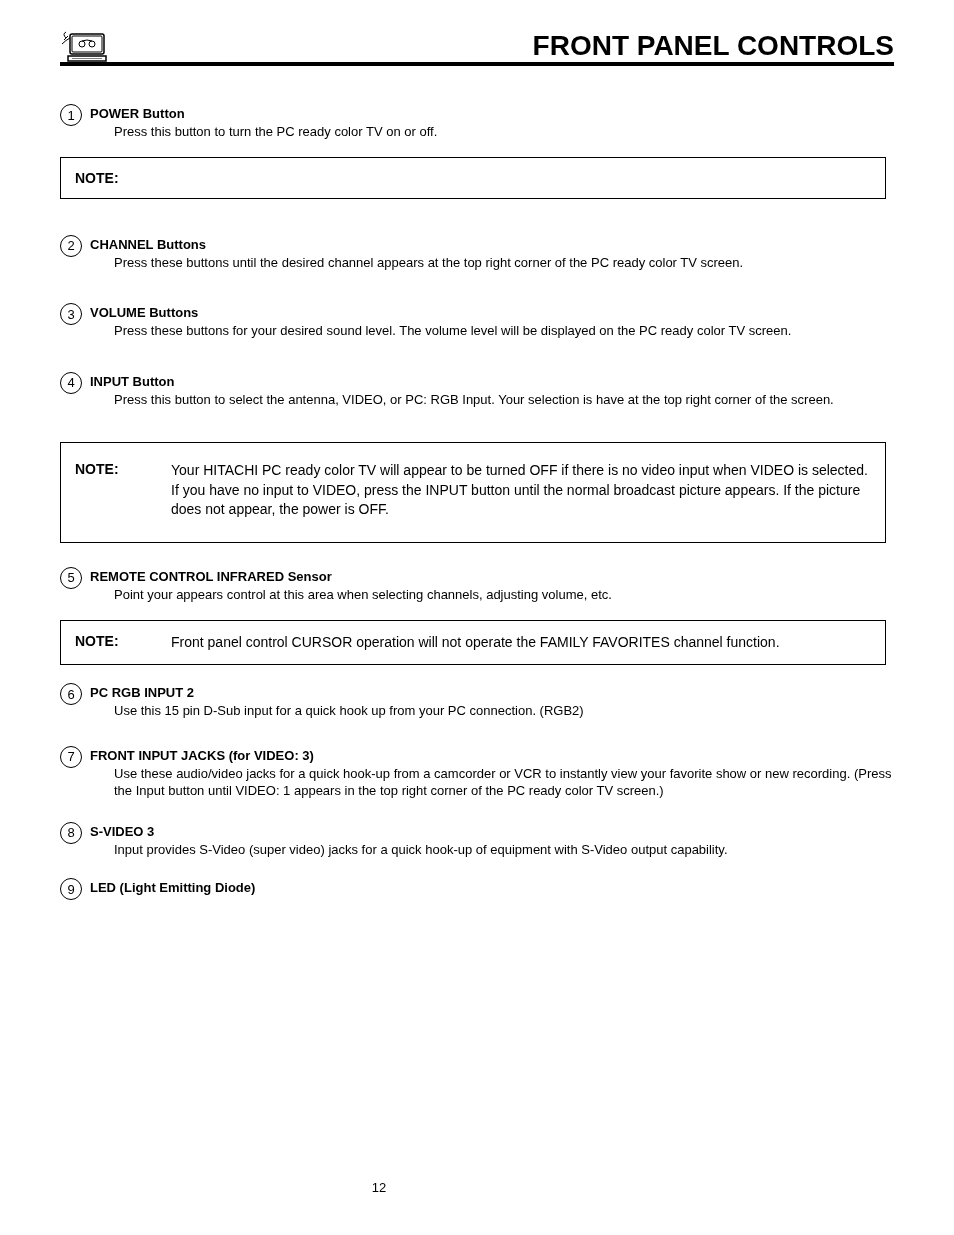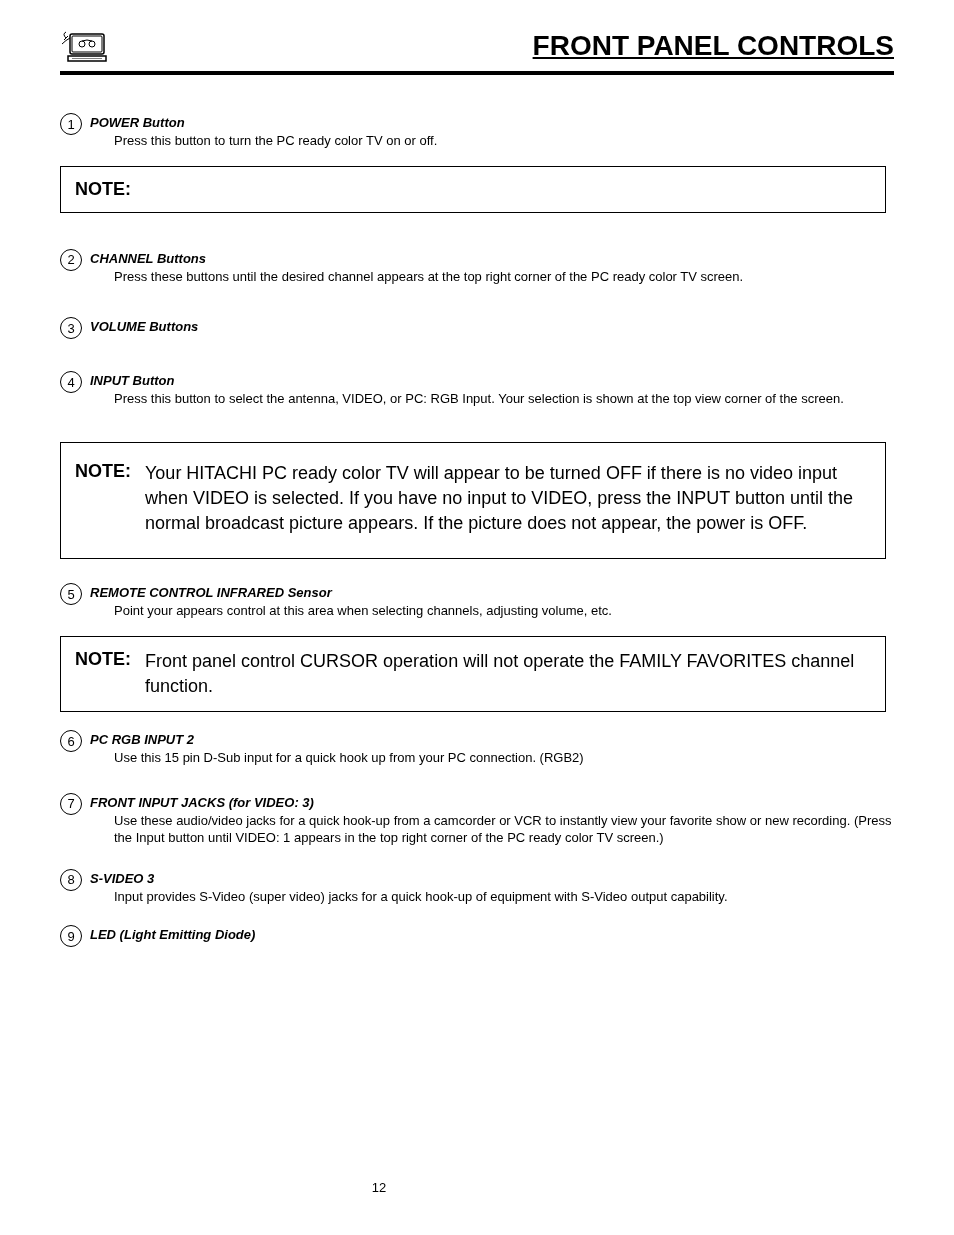--- a/index.html
+++ b/index.html
@@ -11,23 +11,22 @@
     background: #fff;
     width: 954px;
     height: 1235px;
     font-size: 13px;
   }
   .header {
     display: flex;
     justify-content: space-between;
     align-items: flex-end;
     border-bottom: 4px solid #000;
-    padding-bottom: 9px;
+    padding-bottom: 0;
     margin-bottom: 40px;
-    text-decoration: underline;
   }
   .icon-box {
     width: 48px;
     height: 32px;
   }
   .page-title {
     font-size: 28px;
     font-weight: bold;
     letter-spacing: 0px;
   }
@@ -47,33 +46,33 @@
     font-size: 13px;
     margin-right: 8px;
     margin-top: -2px;
     font-family: Arial, Helvetica, sans-serif;
   }
   .item-body { flex: 1; }
   .item-title {
     font-weight: bold;
     font-size: 13px;
     margin-bottom: 2px;
-    font-style: italic;
   }
   .item-desc {
     font-size: 13px;
     line-height: 1.35;
     margin-left: 24px;
   }
   .note-box {
     border: 1.5px solid #000;
     padding: 12px 14px;
     margin: 0 8px 38px 0;
     display: flex;
-    font-size: 18px;
+    font-size: 14px;
+    gap: 26px;
   }
   .note-box.big {
     padding: 18px 14px 22px 14px;
     margin-top: 30px;
     margin-bottom: 26px;
   }
   .note-label {
     font-weight: bold;
     flex: 0 0 70px;
   }
@@ -128,28 +127,29 @@
   <div class="item-body">
     <div class="item-title">CHANNEL Buttons</div>
     <div class="item-desc">Press these buttons until the desired channel appears at the top right corner of the PC ready color TV screen.</div>
   </div>
 </div>
 
 <div class="item">
   <div class="num">3</div>
   <div class="item-body">
     <div class="item-title">VOLUME Buttons</div>
+    <div class="item-desc">Press these buttons for your desired sound level. The volume level will be displayed on the PC ready color TV screen.</div>
   </div>
 </div>
 
 <div class="item">
   <div class="num">4</div>
   <div class="item-body">
     <div class="item-title">INPUT Button</div>
-    <div class="item-desc">Press this button to select the antenna, VIDEO, or PC: RGB Input.  Your selection is shown at the top view corner of the screen.</div>
+    <div class="item-desc">Press this button to select the antenna, VIDEO, or PC: RGB Input.  Your selection is have at the top right corner of the screen.</div>
   </div>
 </div>
 
 <div class="note-box big">
   <div class="note-label">NOTE:</div>
   <div class="note-text">Your HITACHI PC ready color TV will appear to be turned OFF if there is no video input when VIDEO is selected. If you have no input to VIDEO, press the INPUT button until the normal broadcast picture appears. If the picture does not appear, the power is OFF.</div>
 </div>
 
 <div class="item" style="margin-bottom:16px;">
   <div class="num">5</div>

